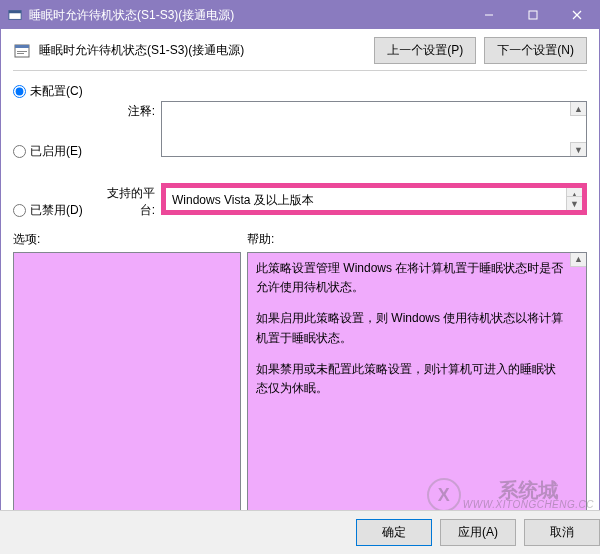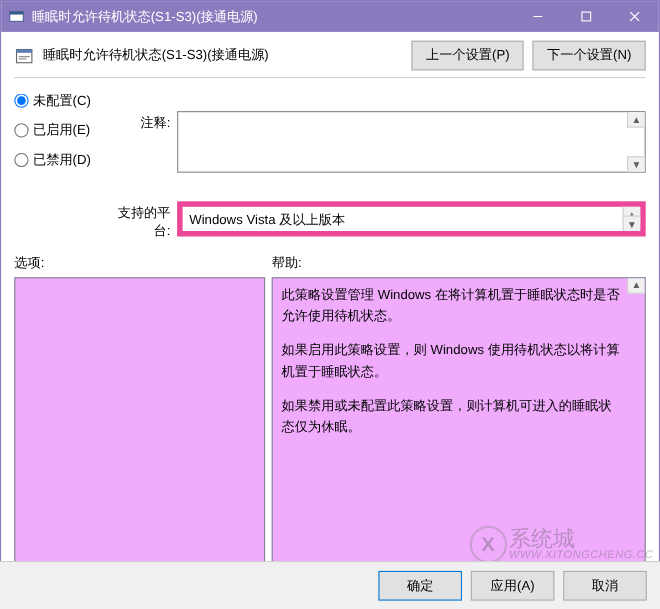--- a/index.html
+++ b/index.html
@@ -29,21 +29,21 @@
 .content { padding: 8px 12px 8px 12px; }
 .header-row { display: flex; align-items: center; gap: 8px; margin-bottom: 6px; }
 .header-row .hicon { width: 18px; height: 18px; display:flex;align-items:center;justify-content:center;}
 .header-row .htitle { flex: 1; font-size: 12px; }
 .header-row .navbtn {
   border: 1px solid #adadad; background: #e1e1e1; padding: 4px 12px; font-size: 12px;
   cursor: pointer; font-family: inherit;
 }
 .divider { border: none; border-top: 1px solid #d0d0d0; margin: 4px 0 10px 0;}
 .config-area { display: flex; gap: 8px; }
-.radio-col { width: 74px; display:flex; flex-direction:column; gap:10px; padding-top:2px;}
+.radio-col { width: 74px; display:flex; flex-direction:column; gap:10px; padding-top:2px;justify-content:space-between;}
 .radio-col label { display: flex; align-items: center; gap: 4px; cursor: pointer; font-size:12px;}
 .radio-col input[type=radio]{ margin:0; }
 .fields-col { flex: 1; display:flex; flex-direction:column; gap:6px;}
 .frow { display:flex; gap:6px;margin-top:20px; }
 .frow .flabel { width:60px; text-align:right; padding-top:2px; font-size:12px;}
 .comment-box {
   flex:1; border:1px solid #828790; height:56px; position:relative; background:#fff;
 }
 .platform-box {
   flex:1; border:5px solid #ec4899; height:32px; position:relative; background:#fff;
@@ -61,40 +61,40 @@
 .mid-labels .l2 { flex:1; font-size:12px;}
 .panels { display:flex; gap:6px; }
 .panel {
   border:1px solid #828790; height:284px; position:relative; background:#f0abfc;
   font-size:12px;
 }
 .panel.left { width:228px; }
 .panel.right { flex:1; padding:6px 20px 6px 8px; line-height:1.6; }
 .panel.right p { margin-bottom:12px; }
 .footer {
-  display:flex; justify-content:flex-end; gap:8px; padding:8px 12px;
+  display:flex; justify-content:flex-end; gap:8px; padding:8px 0;
   border-top:1px solid #d0d0d0; background:#f0f0f0;
   position:absolute; bottom:0; left:0; right:0;
 }
 .footer button {
   border:1px solid #adadad; background:#e1e1e1; padding:4px 0; width:76px; font-size:12px;
   cursor:pointer; font-family:inherit;
 }
 .footer button.primary { border-color:#0078d7; }
 .watermark {
   position:absolute; right:6px; bottom:42px; opacity:0.35; font-size:18px;
   font-style:italic; color:#555; pointer-events:none;
   display:flex; align-items:center; gap:2px;
 }
 .watermark .wcirc{
   width:34px;height:34px;border:2px solid #888;border-radius:50%;
   display:flex;align-items:center;justify-content:center;font-weight:bold;font-style:normal;
 }
 .watermark .wtxt{ display:flex;flex-direction:column;line-height:1;}
-.watermark .wtxt .big{font-size:20px;font-weight:normal;font-style:normal;}
+.watermark .wtxt .big{font-size:20px;font-weight:bold;font-style:normal;text-align:center;}
 .watermark .wtxt .small{font-size:10px;letter-spacing:0.5px;}
 </style>
 </head>
 <body>
 
 <div class="titlebar">
   <span class="icon-slot">
     <svg width="14" height="14" viewBox="0 0 16 16">
         <rect x="1" y="3" width="14" height="10" fill="#fff" stroke="#3b5b8c"></rect>
         <rect x="1" y="3" width="14" height="3" fill="#3b5b8c"></rect>

